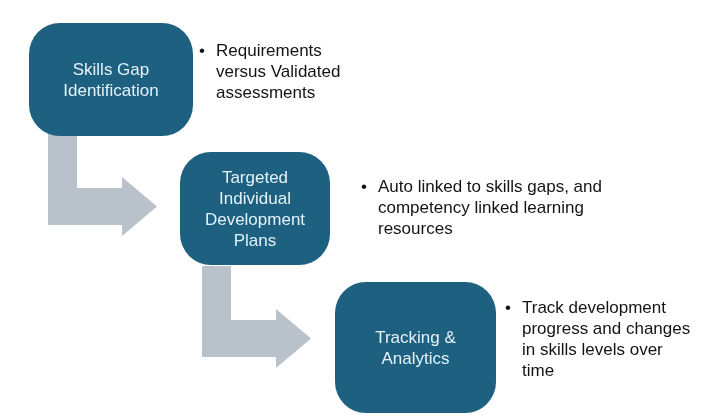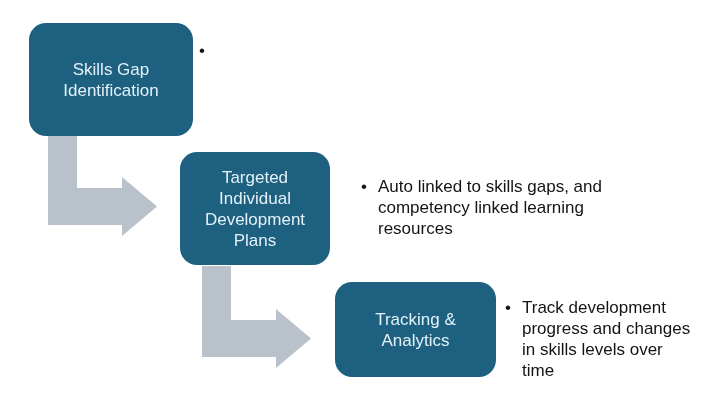--- a/index.html
+++ b/index.html
@@ -20,35 +20,35 @@
     left: 0;
     top: 0;
     width: 708px;
     height: 416px;
     z-index: 1;
   }
   .step-box {
     position: absolute;
     z-index: 2;
     background: var(--box-fill, #1e6080);
-    border-radius: 17px;
+    border-radius: 31px;
     display: flex;
     align-items: center;
     justify-content: center;
   }
   .step-title {
     color: var(--box-text, #e3f1f8);
     font-size: 17px;
     line-height: 21px;
     text-align: center;
     white-space: pre-line;
   }
   .box-1 { left: 29px;  top: 23px;  width: 164px; height: 113px; }
   .box-2 { left: 180px; top: 152px; width: 150px; height: 113px; }
-  .box-3 { left: 335px; top: 282px; width: 161px; height: 95px; }
+  .box-3 { left: 335px; top: 282px; width: 161px; height: 131px; }
 
   .bullet-block {
     position: absolute;
     z-index: 2;
     display: flex;
     align-items: flex-start;
     color: var(--body-text, #141414);
     font-size: 17px;
     line-height: 21px;
   }
@@ -87,20 +87,23 @@
 Plans</div>
   </div>
 
   <div class="step-box box-3">
     <div class="step-title">Tracking &amp;
 Analytics</div>
   </div>
 
   <div class="bullet-block bullet-1">
     <span class="bullet-marker">•</span>
+    <div class="bullet-text">Requirements
+versus Validated
+assessments</div>
   </div>
 
   <div class="bullet-block bullet-2">
     <span class="bullet-marker">•</span>
     <div class="bullet-text">Auto linked to skills gaps, and
 competency linked learning
 resources</div>
   </div>
 
   <div class="bullet-block bullet-3">

